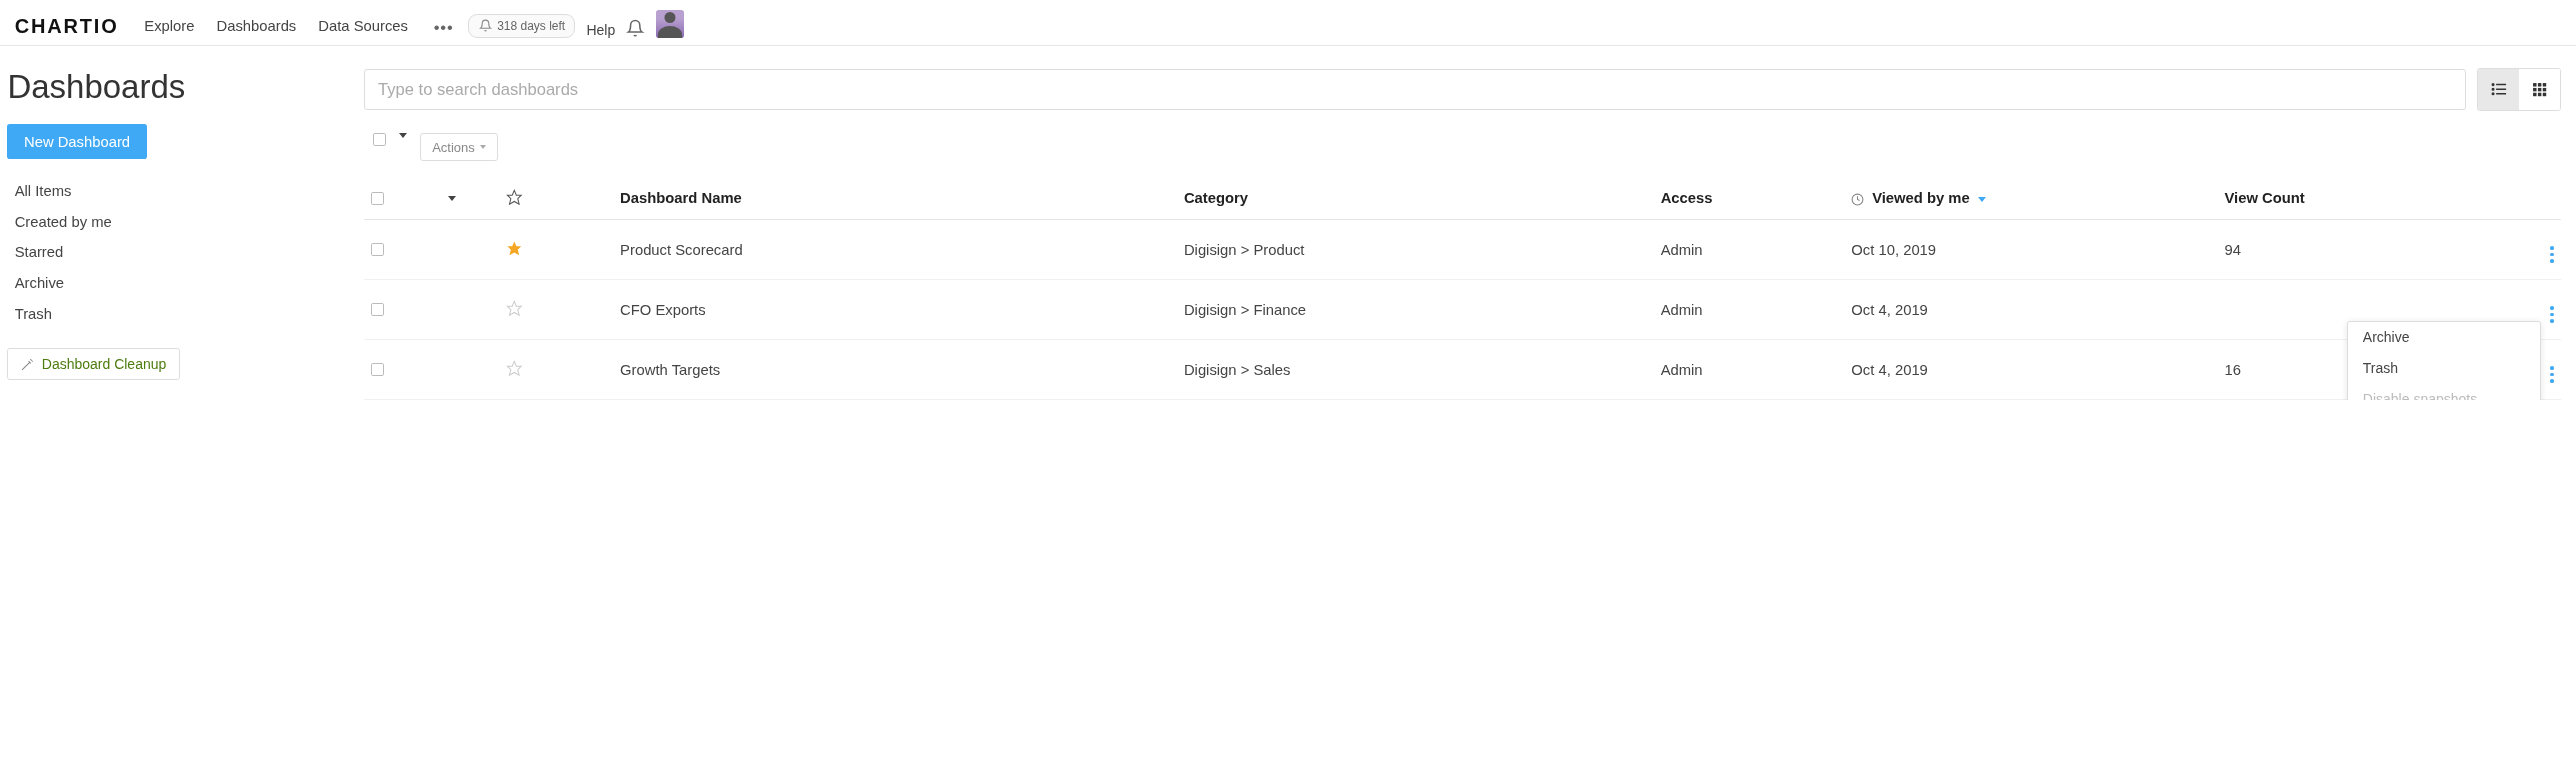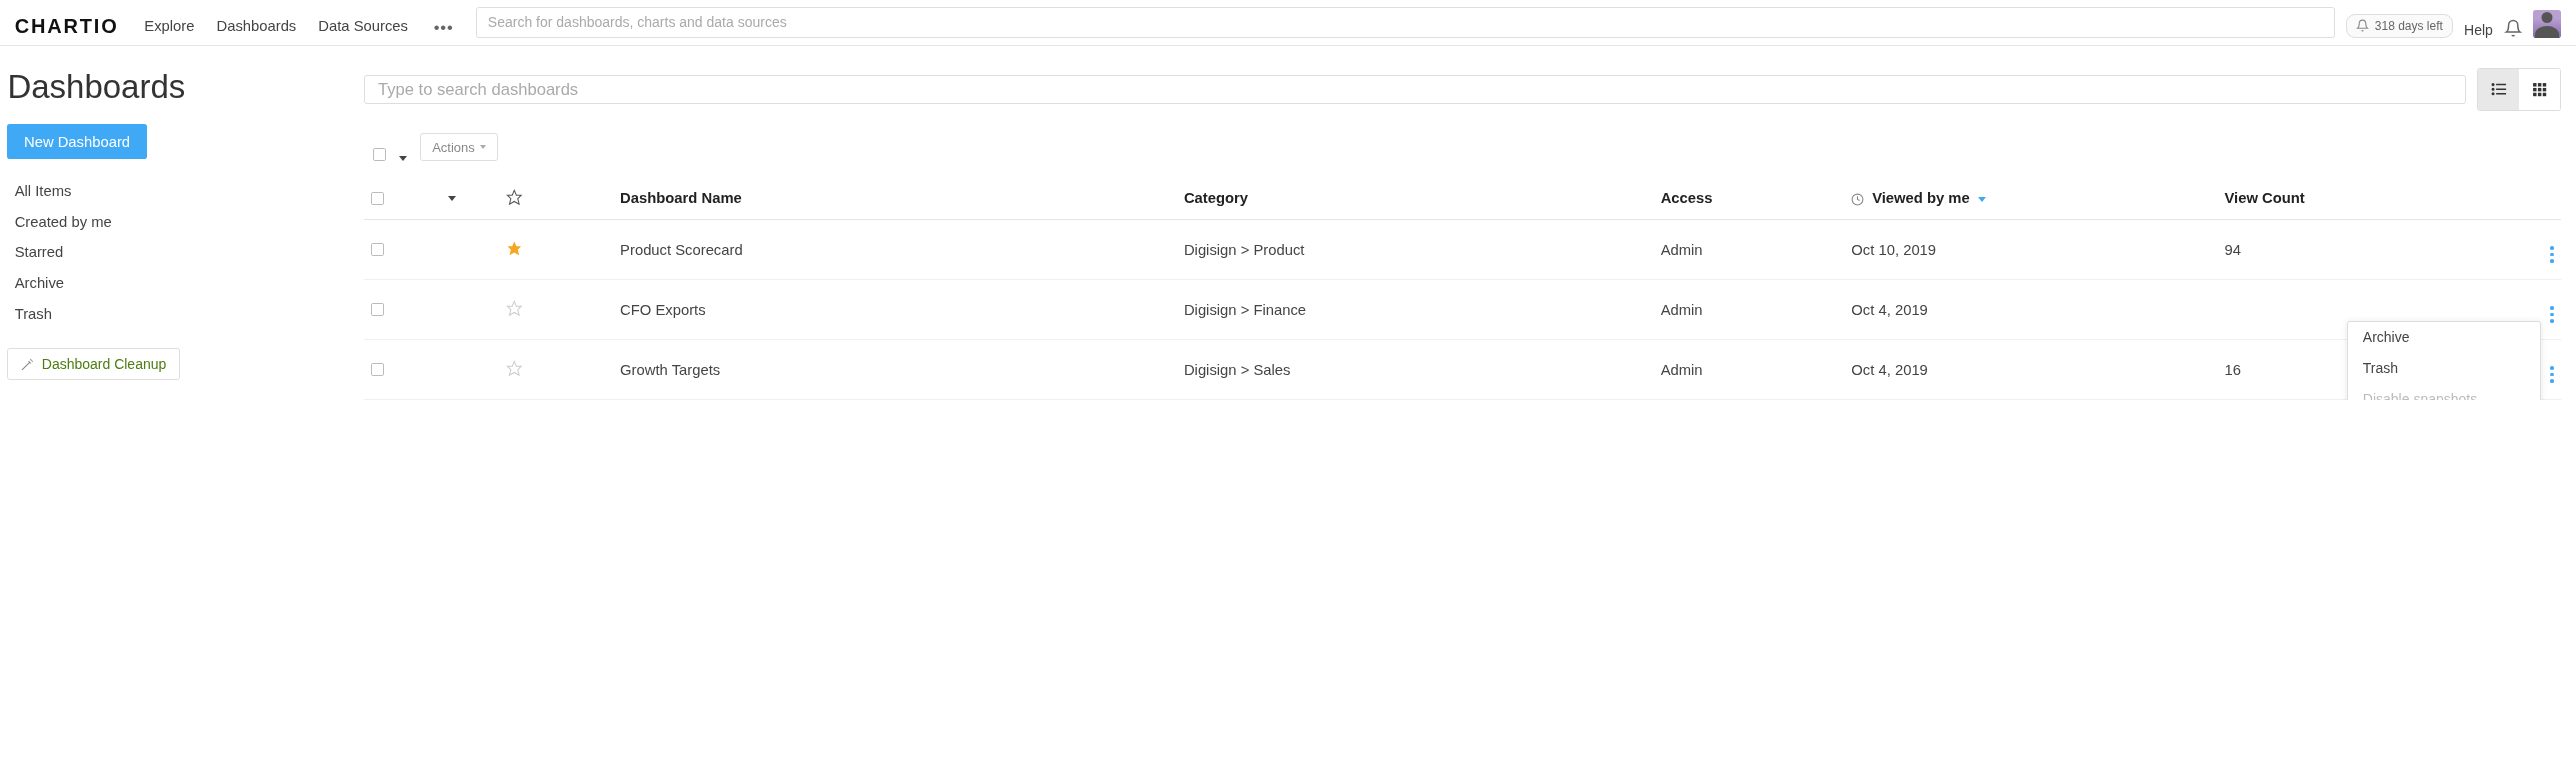--- a/index.html
+++ b/index.html
@@ -27,27 +27,27 @@
     .page-title { font-size: 33px; font-weight: 400; color: #333; margin-bottom: 18.4px; padding-left: 3.7px; }
     .new-btn { background: #3FA9F5; color: #fff; border: none; border-radius: 2.8px; padding: 9.2px 16.6px; font-size: 14.8px; cursor: pointer; margin-left: 3.7px; margin-bottom: 16.6px; }
     .side-list { list-style: none; }
     .side-item { padding: 7.4px 11px; font-size: 14.8px; color: #444; cursor: pointer; border-radius: 1.8px; }
     .side-item.active { background: #ececec; color: #222; }
     .cleanup-btn { margin-top: 18.4px; margin-left: 3.7px; border: 0.9px solid #ddd; border-radius: 2.8px; padding: 7.4px 13px; font-size: 14px; color: #4d7c0f; background: #fff; cursor: pointer; display: inline-flex; align-items: center; gap: 7.4px; }
     
     
     .main { flex: 1; padding: 22px 14.8px 0 0; min-width: 0; }
     .main-top { display: flex; gap: 11px; align-items: center; margin-bottom: 22px; }
-    .dash-search { flex: 1; height: 29px; border: 0.9px solid #ddd; border-radius: 2.8px; padding: 0 13px; font-size: 16.6px; color: #999; }
+    .dash-search { flex: 1; height: 41px; border: 0.9px solid #ddd; border-radius: 2.8px; padding: 0 13px; font-size: 16.6px; color: #999; }
     .dash-search::placeholder { color: #aaa; }
     .view-toggles { display: flex; border: 0.9px solid #ddd; border-radius: 2.8px; overflow: hidden; }
     .view-toggle { width: 41px; height: 41px; display: flex; align-items: center; justify-content: center; cursor: pointer; background: #fff; }
     .view-toggle.active { background: #e8e8e8; }
     
-    .actions-row { display: flex; align-items: flex-end; gap: 13px; margin-bottom: 16.6px; padding-left: 9.2px; }
+    .actions-row { display: flex; align-items: flex-start; gap: 13px; margin-bottom: 16.6px; padding-left: 9.2px; }
     .checkbox { width: 13px; height: 13px; border: 0.9px solid #bbb; border-radius: 1.8px; cursor: pointer; }
     .caret-down { width: 0; height: 0; border-left: 4.6px solid transparent; border-right: 4.6px solid transparent; border-top: 5.5px solid #444; cursor: pointer; }
     .actions-btn { border: 0.9px solid #ddd; border-radius: 2.8px; padding: 5.5px 11px; font-size: 13px; color: #888; background: #fff; cursor: pointer; display: inline-flex; align-items: center; gap: 5.5px; }
     
     
     .table { width: 100%; border-collapse: collapse; }
     .table th { text-align: left; font-size: 14.8px; font-weight: 700; color: #222; padding: 11px 7.4px; border-bottom: 0.9px solid #e5e5e5; }
     .table td { padding: 16.6px 7.4px; font-size: 14.8px; color: #444; border-bottom: 0.9px solid #f0f0f0; vertical-align: middle; }
     .col-check { width: 37px; }
     .col-caret { width: 28px; }
@@ -78,23 +78,20 @@
 </head>
 <body>
 
 <div class="topbar">
   <div class="logo">CHARTIO</div>
   <div class="topnav">
     <span class="topnav-item">Explore</span>
     <span class="topnav-item">Dashboards</span>
     <span class="topnav-item">Data Sources</span>
     <span class="topnav-more">•••</span>
-  </div>
-  <div class="search-wrap">
-    <input class="search-input" placeholder="Search for dashboards, charts and data sources" style="">
   </div>
   <div class="days-badge">
     <svg width="13" height="13" viewBox="0 0 24 24" fill="none" stroke="#888" stroke-width="2">
         <path d="M18 8a6 6 0 0 0-12 0c0 7-3 9-3 9h18s-3-2-3-9"></path>
         <path d="M13.7 21a2 2 0 0 1-3.4 0"></path>
       </svg>
     <span>318 days left</span>
   </div>
   <span class="help-link">Help</span>
   <svg class="bell-icon" viewBox="0 0 24 24" fill="none" stroke="currentColor" stroke-width="2">

